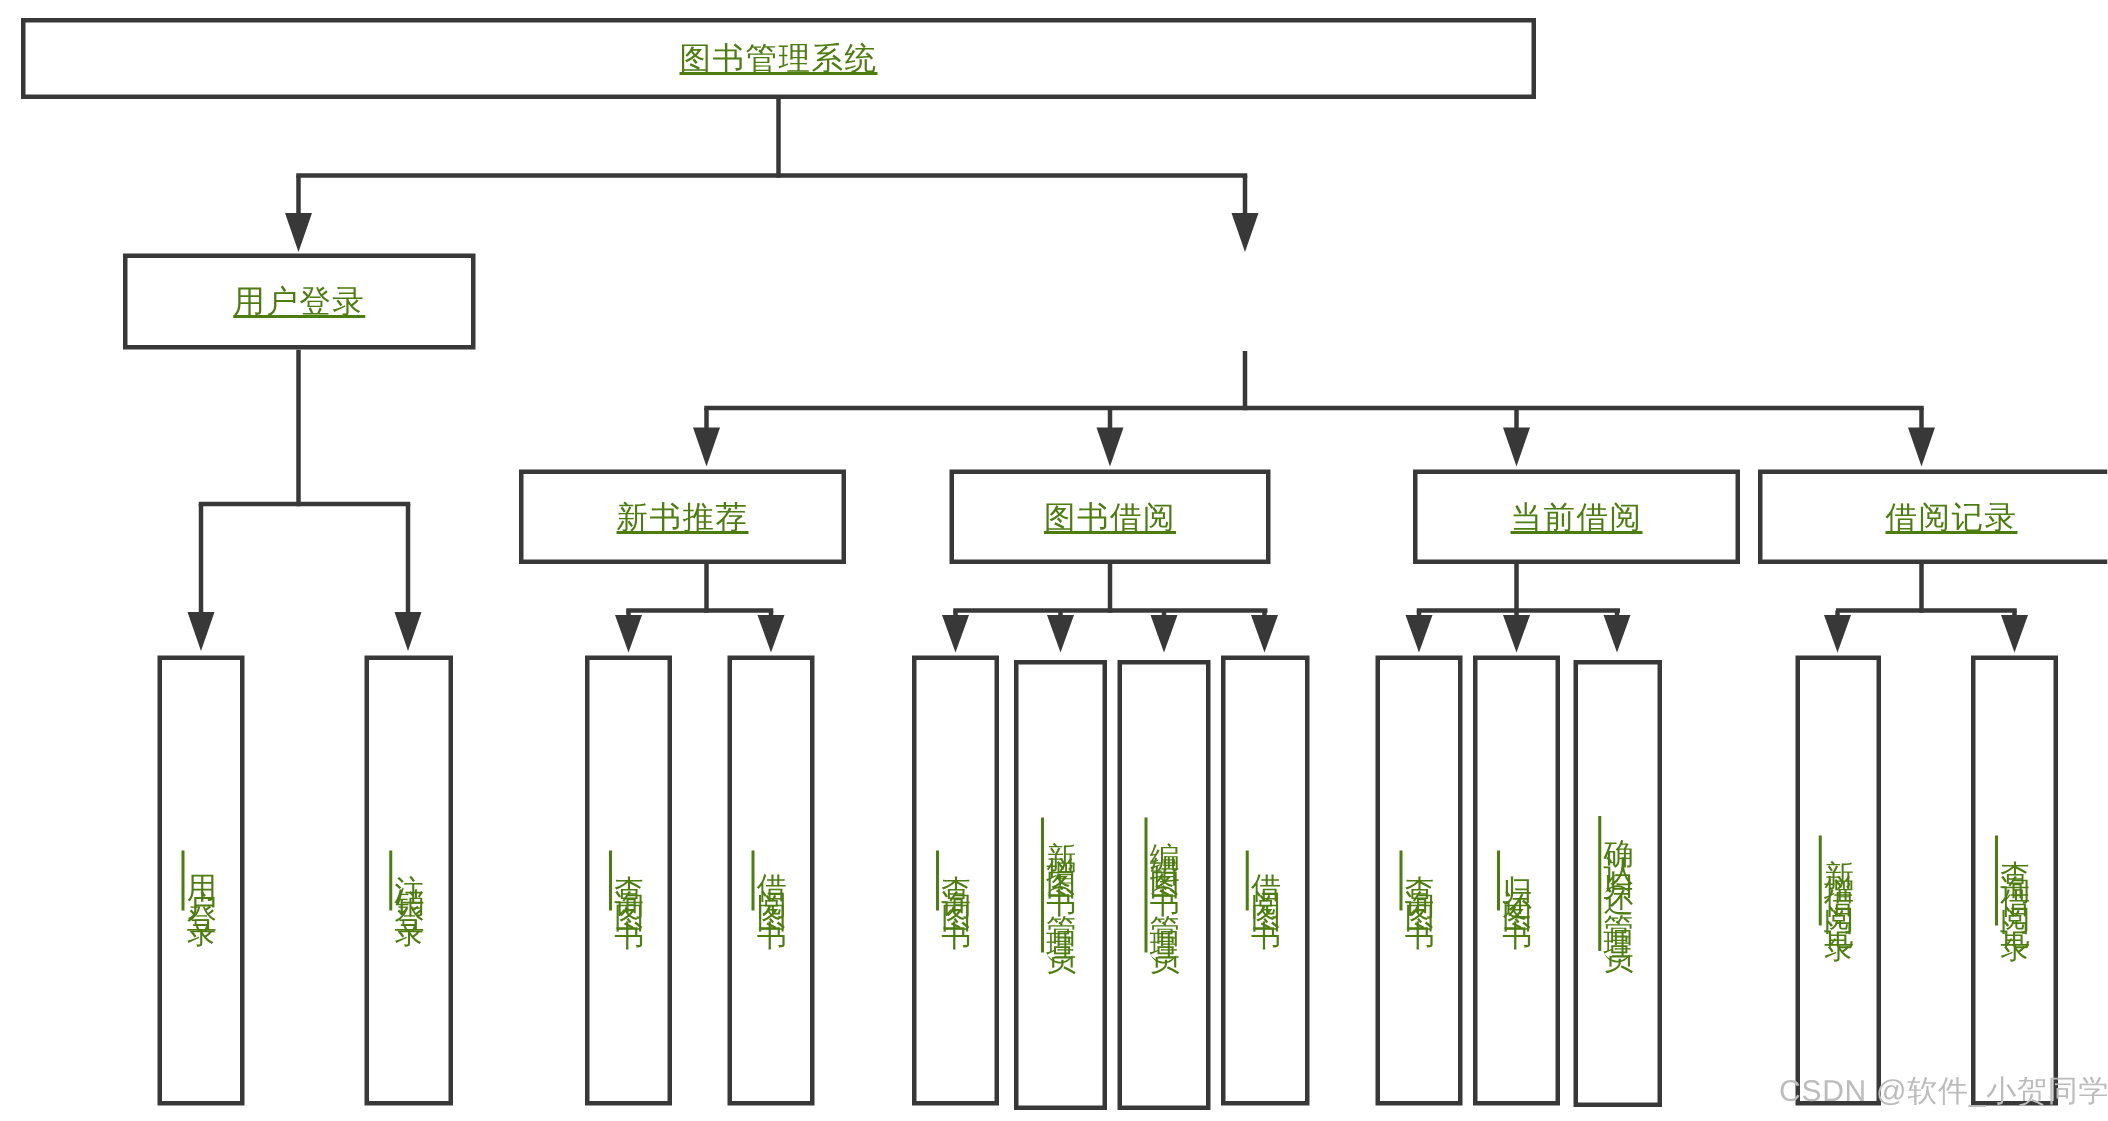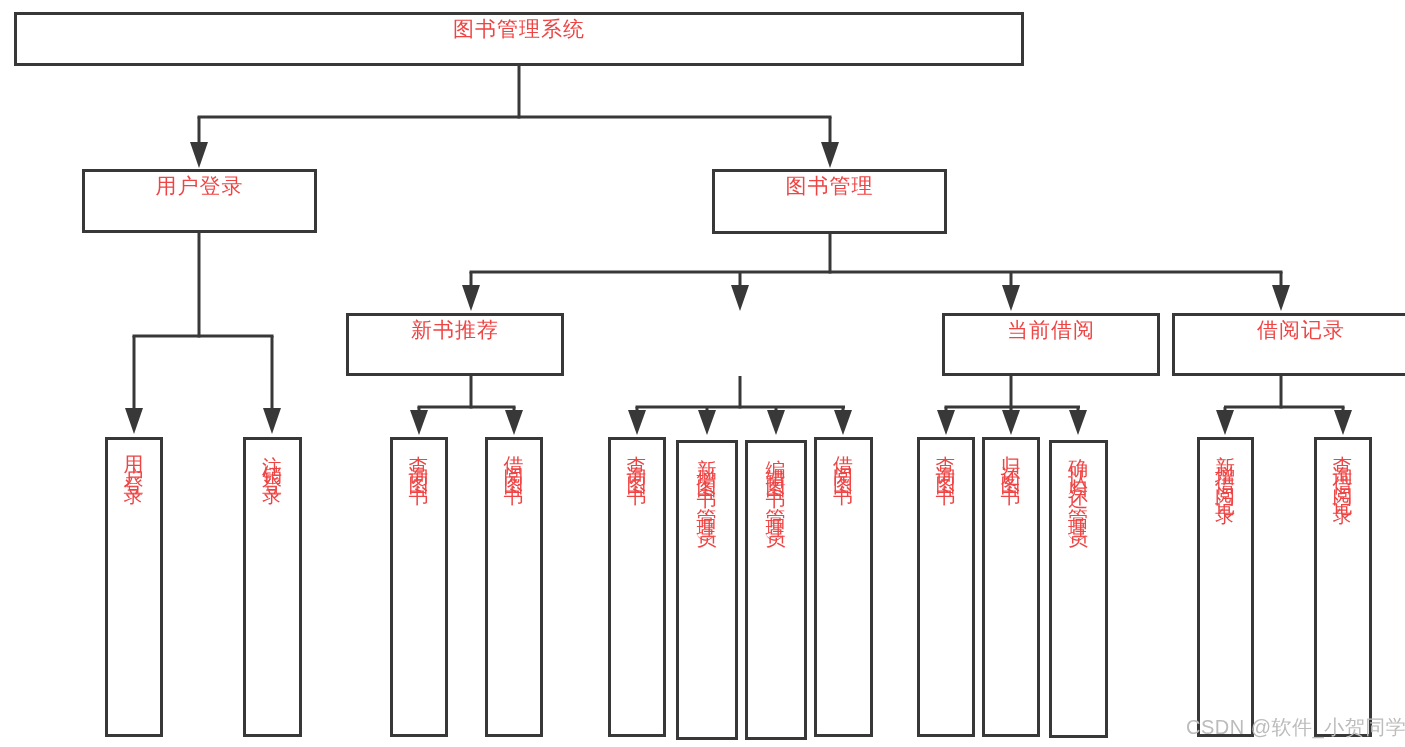--- a/index.html
+++ b/index.html
@@ -18,25 +18,26 @@
     position: absolute;
     left: 0; top: 0;
     width: 1405px; height: 747px;
     pointer-events: none;
   }
 
   .node {
     position: absolute;
     background: #ffffff;
     border: 3px solid #383838;
-    color: #ef4444;
+    color: #4d7c0f;
     display: flex;
-    align-items: flex-start;
+    align-items: center;
     justify-content: center;
     z-index: 2;
+    text-decoration: underline;
   }
 
   .hbox {
     font-size: 21px;
     letter-spacing: 1px;
     white-space: nowrap;
   }
 
   .vbox .vlabel {
     writing-mode: vertical-rl;
@@ -136,27 +137,27 @@
     </g>
   </svg>
 
   <div class="node hbox" style="left:14px; top:12px; width:1010px; height:54px;">
     <span>图书管理系统</span>
   </div>
 
   <div class="node hbox" style="left:82px; top:169px; width:235px; height:64px;">
     <span>用户登录</span>
   </div>
-  <div class="node hbox" style="left:712px; top:169px; width:235px; height:65px;">
-    <span>图书管理</span>
-  </div>
 
   <div class="node hbox" style="left:346px; top:313px; width:218px; height:63px;">
     <span>新书推荐</span>
   </div>
+  <div class="node hbox" style="left:633px; top:313px; width:214px; height:63px;">
+    <span>图书借阅</span>
+  </div>
   <div class="node hbox" style="left:902px; top:313px; width:218px; height:63px;margin-left:40px;">
     <span>当前借阅</span>
   </div>
   <div class="node hbox" style="left:1172px; top:313px; width:258px; height:63px;">
     <span>借阅记录</span>
   </div>
 
   <div class="node vbox" style="left:105px; top:437px; width:58px; height:300px;">
     <span class="vlabel">用户登录</span>
   </div>

